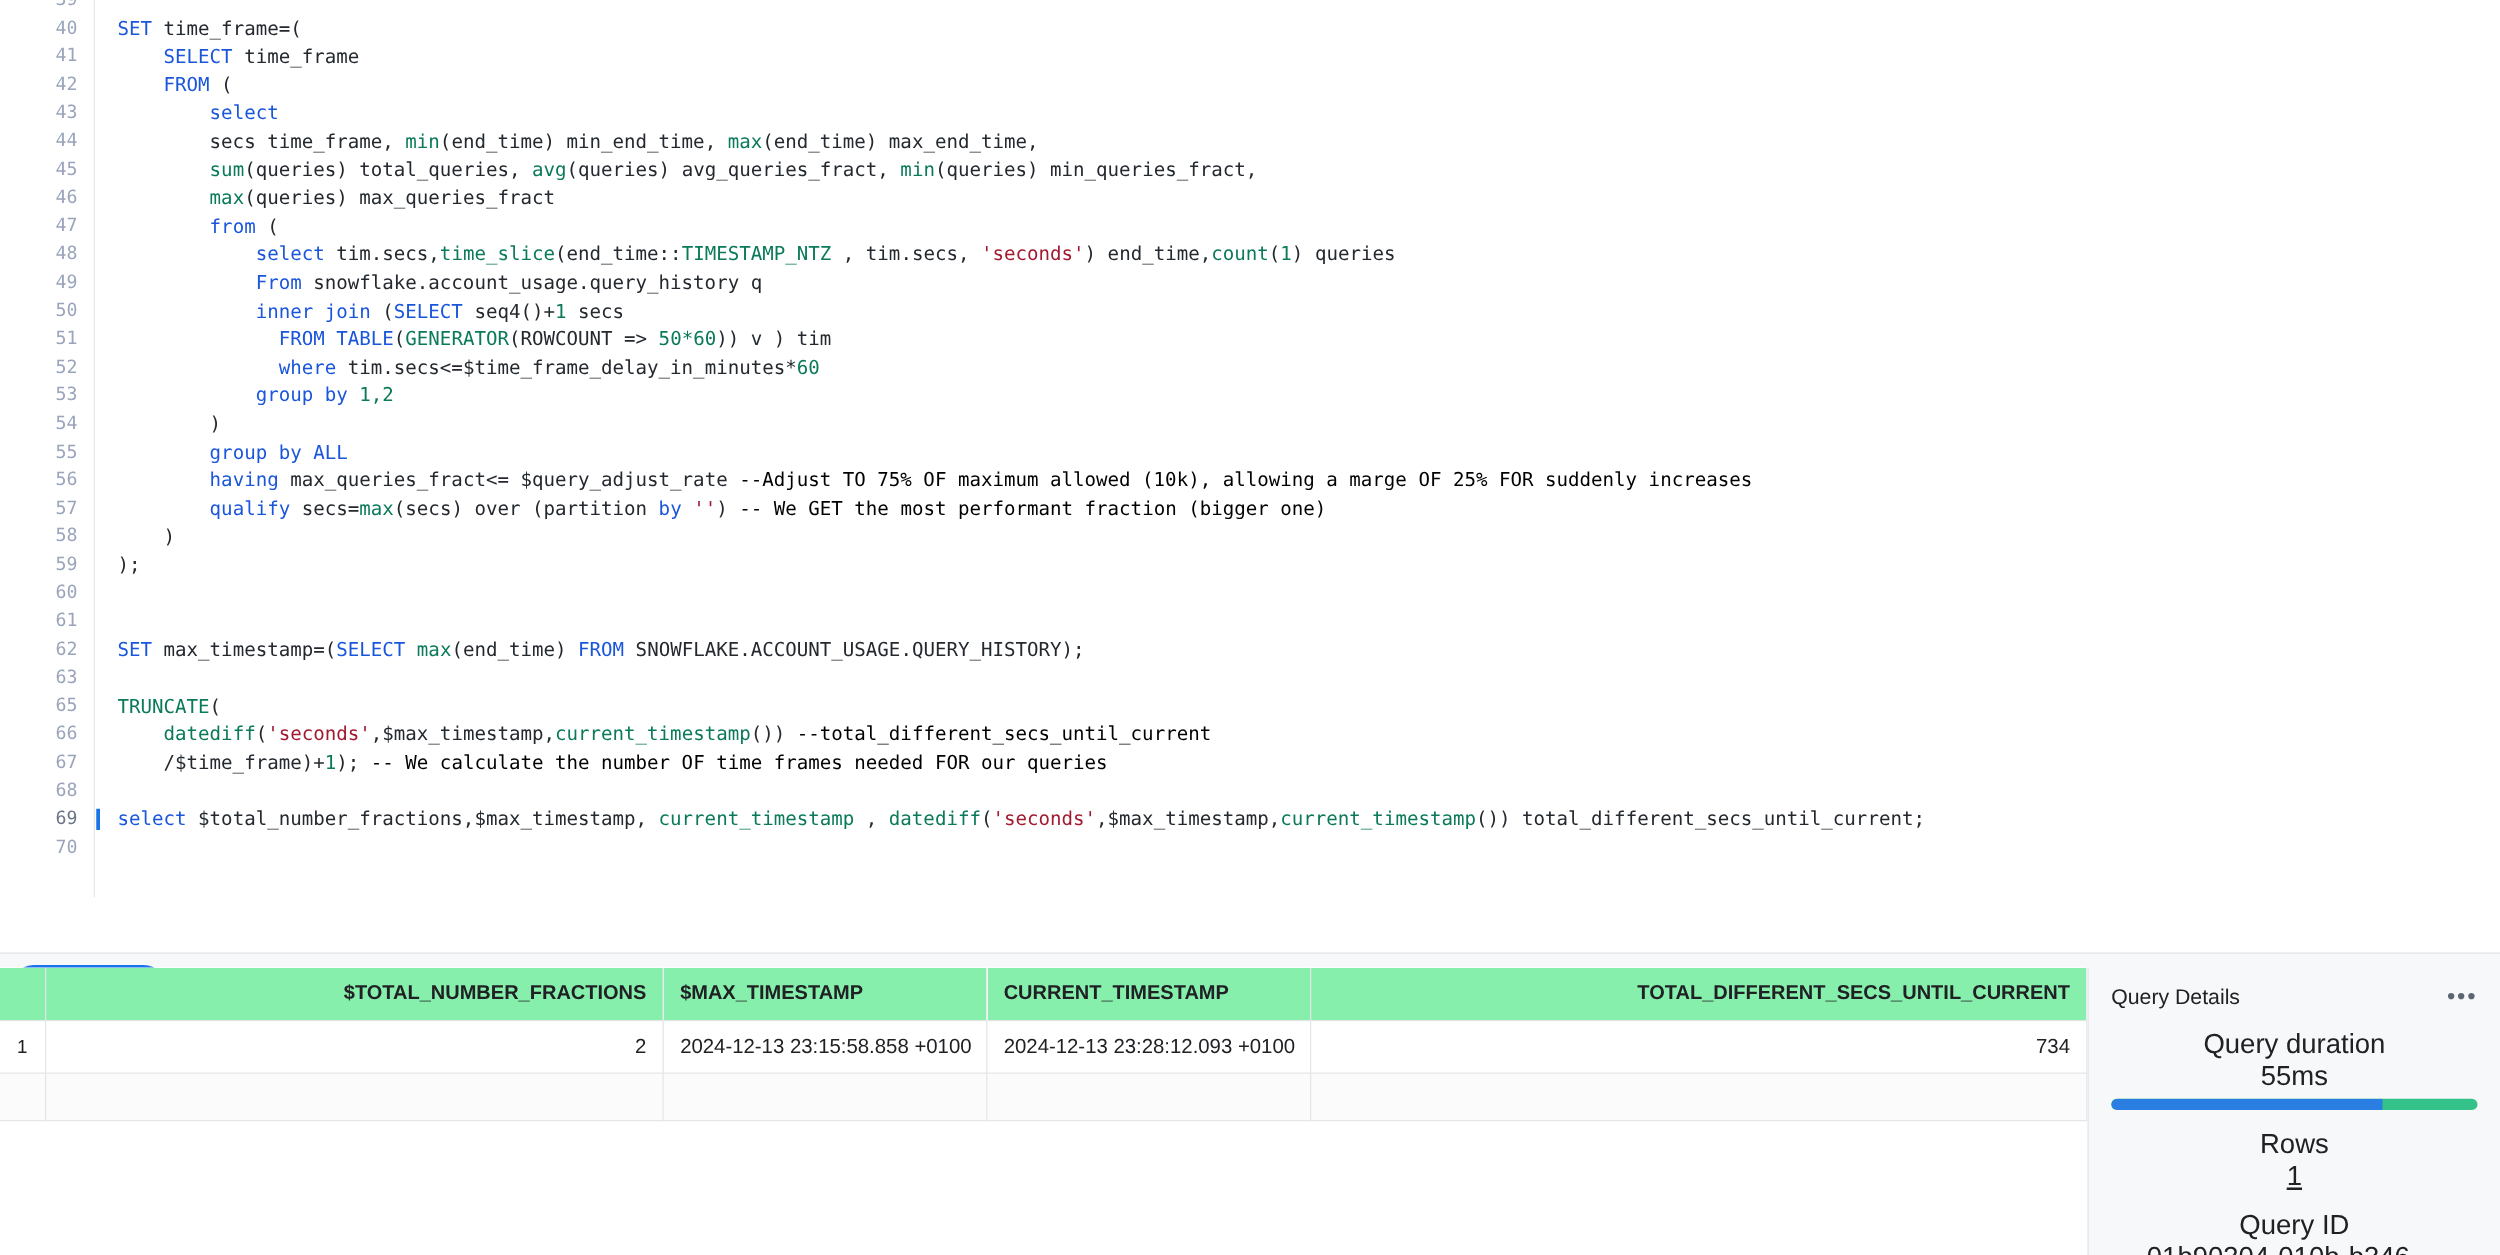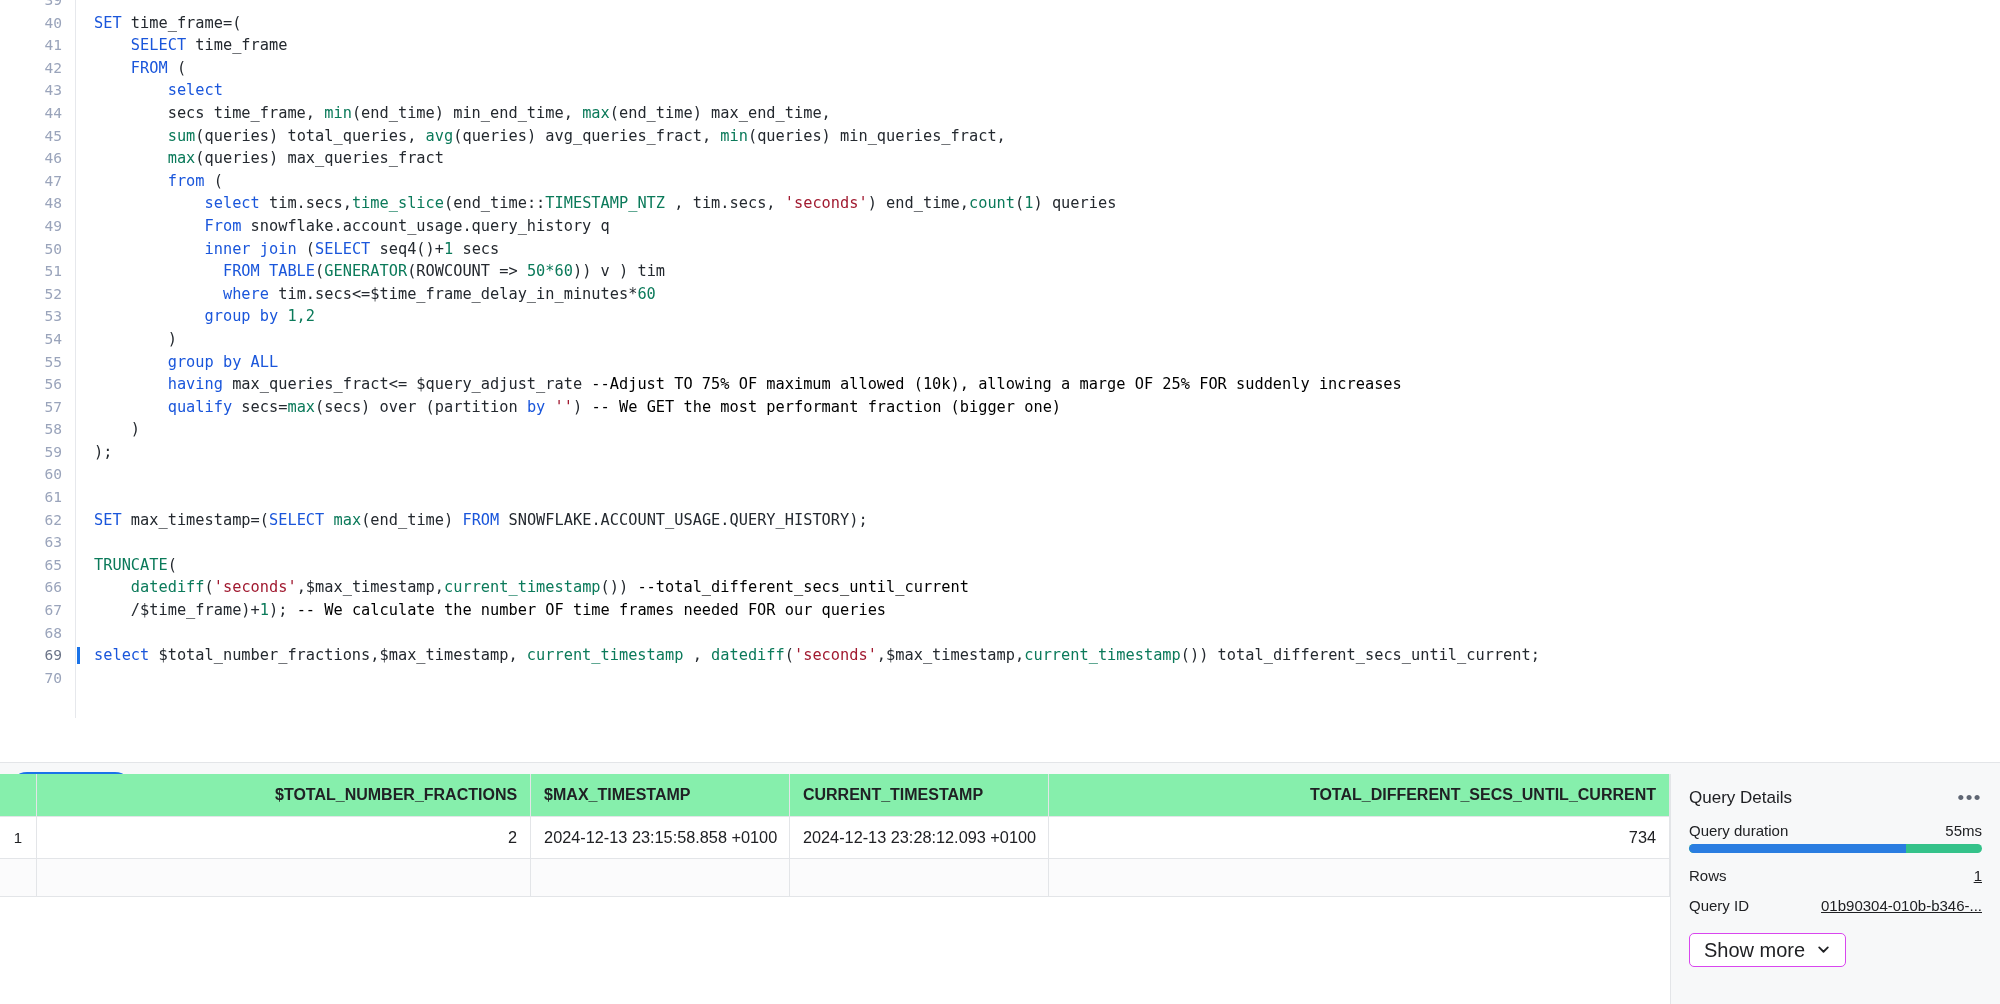--- a/index.html
+++ b/index.html
@@ -154,22 +154,23 @@
     padding: 14px 18px 0 18px;
   }
   .qd-head {
     display: flex; align-items: center; justify-content: space-between;
     margin-bottom: 14px;
   }
   .qd-title { font-size: 17px; color: #202124; }
   .qd-more { color: #5f6673; font-size: 19px; letter-spacing: 1.5px; cursor: pointer; line-height: 10px; }
   .qd-row {
     display: flex; align-items: center; justify-content: space-between;
-    font-size: 15px; color: #202124;
+    font-size: 22px; color: #202124;
     margin-bottom: 5px;
+    flex-direction: column;
   }
   .qd-bar {
     height: 9px; border-radius: 5px;
     background: #34c28a;
     margin: 5px 0 14px 0;
     overflow: hidden;
     position: relative;
   }
   .qd-bar-fill {
     position: absolute; left: 0; top: 0; bottom: 0;

